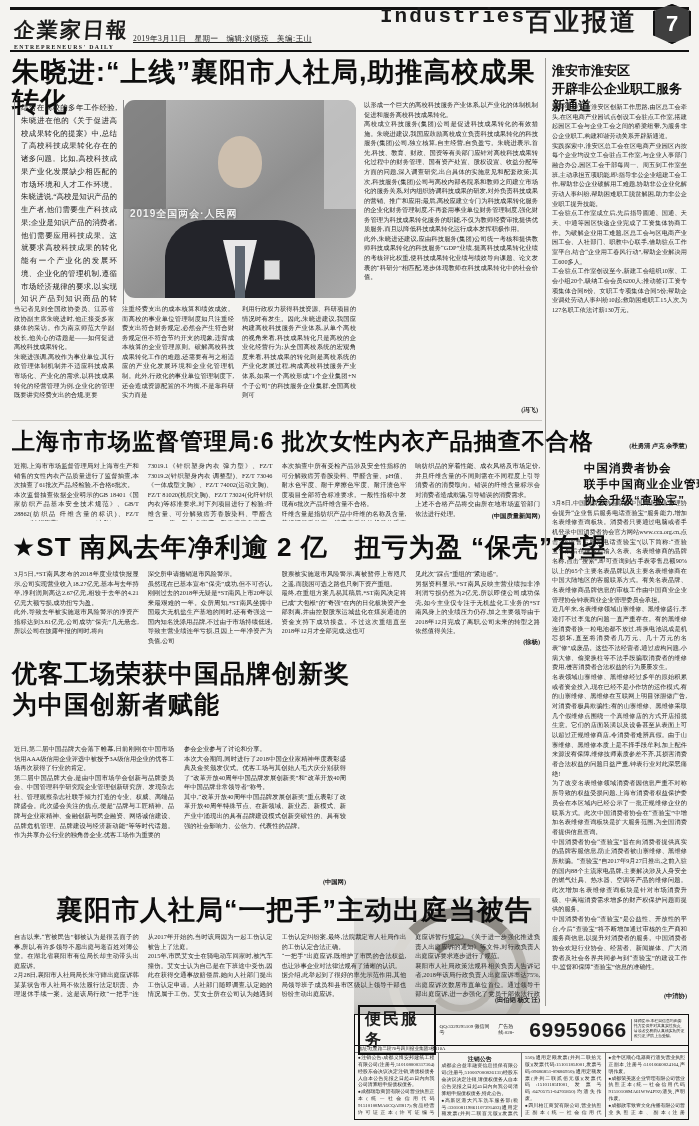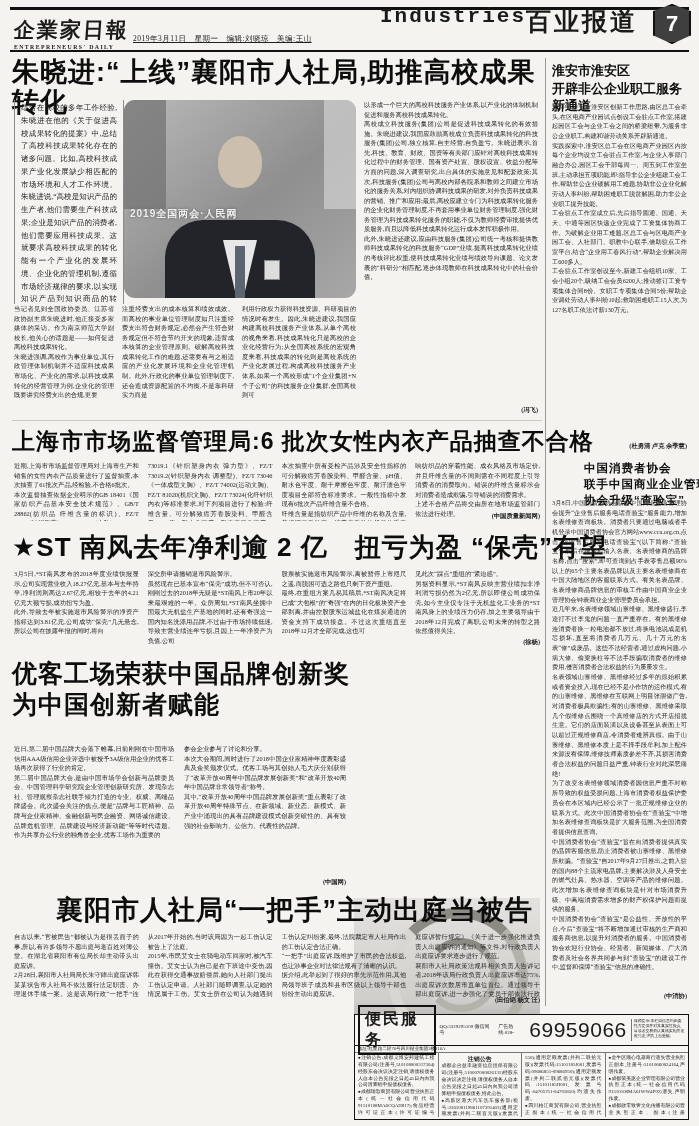--- a/index.html
+++ b/index.html
@@ -38,21 +38,21 @@
           font-family:"Liberation Sans","DejaVu Sans",sans-serif;text-shadow:0 0 3px #555;letter-spacing:1px;}
   .ph4{background:linear-gradient(180deg,#e3e2df 0%,#cfcecb 55%,#9b9892 80%,#6e6b66 100%);}
   .ph4-spiral{position:absolute;right:12px;top:10px;width:120px;height:120px;border:10px solid #b5b2ac;border-radius:50%;border-top-color:#8d8a84;border-left-color:#d8d6d1;}
   .ph4-spiral.in{right:42px;top:40px;width:60px;height:60px;border-width:7px;}
   .ph4-rail{position:absolute;left:0;bottom:28px;width:100%;height:3px;background:#7a776f;}
   .ph4-floor{position:absolute;left:0;bottom:0;width:100%;height:26px;background:repeating-linear-gradient(90deg,#8c8983 0 14px,#7d7a74 14px 15px);}
   
   .svc{border:1.5px solid #111;background:#f6f5f2;}
   .svc-title{border:2px solid #111;font-weight:900;font-size:16px;font-family:Liberation Serif, serif;
              padding:2px 5px;letter-spacing:2px;}
-  .svc-num{font-size:21px;font-weight:400;font-family:"Liberation Sans","DejaVu Sans",sans-serif;letter-spacing:.5px;}
+  .svc-num{font-size:21px;font-weight:700;font-family:"Liberation Sans","DejaVu Sans",sans-serif;letter-spacing:.5px;}
   .svc-small{font-size:5px;line-height:1.3;color:#222;}
   .svc-cols{display:flex;}
   .svc-col{flex:1;font-size:4.9px;line-height:1.4;padding:2px 3px;color:#222;border-left:1px solid #777;}
   .svc-col:first-child{border-left:none;}
   .svc-colhead{text-align:center;font-weight:bold;font-size:6px;}
   .cols4{display:flex;gap:9px;}
   .cols4>div{flex:1;}
   .sb-hl{font-size:13px;line-height:1.35;letter-spacing:0;}
   .sb-body{font-size:6.2px;line-height:1.56;color:#262626;}
 </style>

